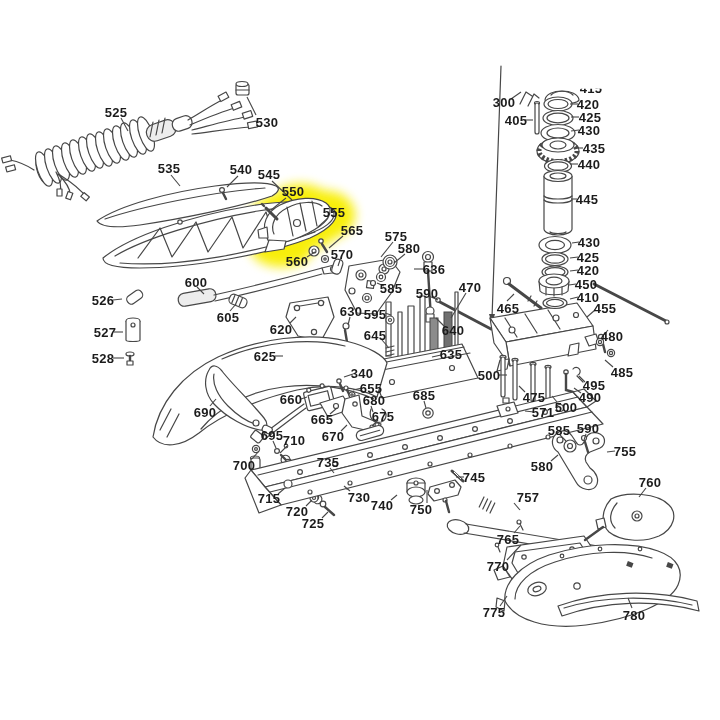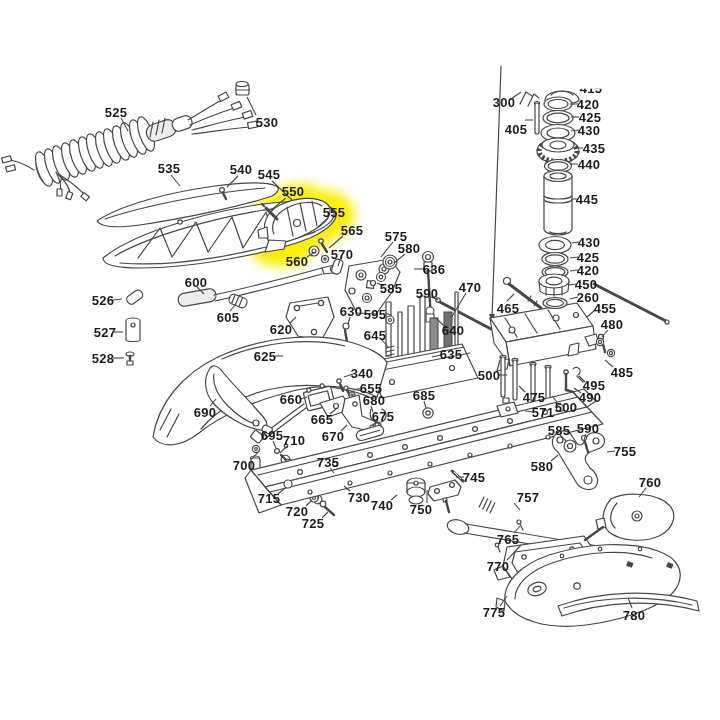--- a/index.html
+++ b/index.html
@@ -558,37 +558,37 @@
       <div class="part-label" style="left: 421px; top: 509px;">750</div>
       <div class="part-label" style="left: 474px; top: 477px;">745</div>
       <div class="part-label" style="left: 512px; top: 497px; margin-left: 16px;">757</div>
       <div class="part-label" style="left: 508px; top: 539px;">765</div>
       <div class="part-label" style="left: 498px; top: 566px;">770</div>
       <div class="part-label" style="left: 494px; top: 612px;">775</div>
       <div class="part-label" style="left: 634px; top: 615px;">780</div>
       <div class="part-label" style="left: 650px; top: 482px;">760</div>
       <div class="part-label" style="left: 625px; top: 451px;">755</div>
       <div class="part-label" style="left: 504px; top: 102px;">300</div>
-      <div class="part-label" style="left: 516px; top: 129px;">405</div>
+      <div class="part-label" style="left: 516px; top: 120px;">405</div>
       <div class="part-label clipped" style="left: 591px; top: 88px;">415</div>
       <div class="part-label" style="left: 588px; top: 104px;">420</div>
       <div class="part-label" style="left: 590px; top: 117px;">425</div>
       <div class="part-label" style="left: 589px; top: 130px;">430</div>
       <div class="part-label" style="left: 594px; top: 148px;">435</div>
       <div class="part-label" style="left: 589px; top: 164px;">440</div>
       <div class="part-label" style="left: 587px; top: 199px;">445</div>
       <div class="part-label" style="left: 589px; top: 242px;">430</div>
       <div class="part-label" style="left: 588px; top: 257px;">425</div>
       <div class="part-label" style="left: 588px; top: 270px;">420</div>
       <div class="part-label" style="left: 586px; top: 284px;">450</div>
-      <div class="part-label" style="left: 588px; top: 297px;">260</div>
+      <div class="part-label" style="left: 588px; top: 297px;">410</div>
       <div class="part-label" style="left: 470px; top: 287px;">470</div>
       <div class="part-label" style="left: 508px; top: 308px;">465</div>
       <div class="part-label" style="left: 605px; top: 308px;">455</div>
-      <div class="part-label" style="left: 612px; top: 324px;">480</div>
+      <div class="part-label" style="left: 612px; top: 336px;">480</div>
       <div class="part-label" style="left: 622px; top: 372px;">485</div>
       <div class="part-label" style="left: 594px; top: 385px;">495</div>
       <div class="part-label" style="left: 590px; top: 397px;">490</div>
       <div class="part-label" style="left: 489px; top: 375px;">500</div>
       <div class="part-label" style="left: 566px; top: 407px;">500</div>
       <div class="part-label" style="left: 534px; top: 397px;">475</div>
       <div class="part-label" style="left: 543px; top: 412px;">571</div>
       <div class="part-label" style="left: 559px; top: 430px;">585</div>
       <div class="part-label" style="left: 588px; top: 428px;">590</div>
       <div class="part-label" style="left: 542px; top: 466px;">580</div>

